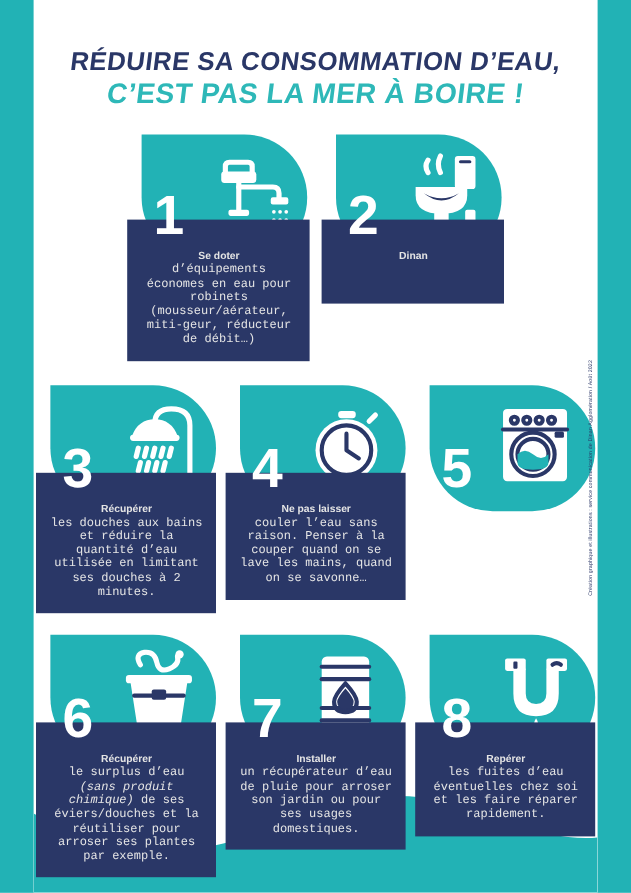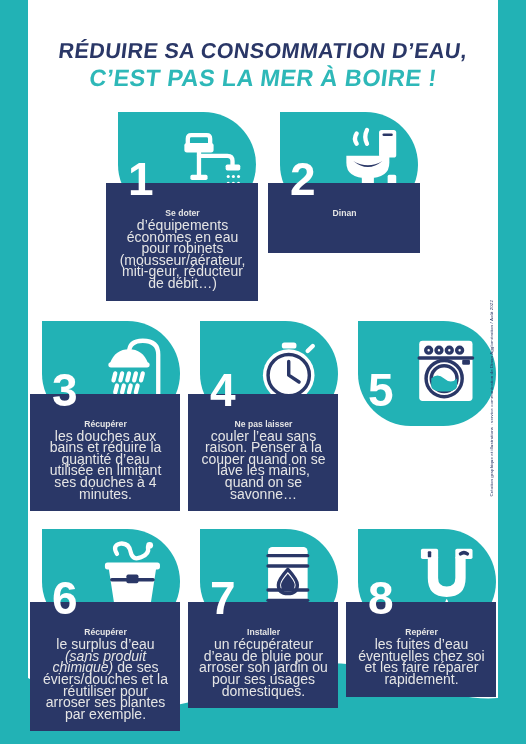--- a/index.html
+++ b/index.html
@@ -139,23 +139,24 @@
   }
   .card-title {
     display: block;
     font-weight: 800;
     font-size: 8.6px;
     line-height: 12px;
     margin-bottom: 1px;
   }
   .card-body {
     display: block;
-    font-size: 14px;
+    font-size: 10px;
     line-height: 11.6px;
     letter-spacing: 0.02px;
+    font-family: Liberation Mono, monospace;
   }
   .card-body i { font-style: italic; }
 
   
   #row-1 .card-text { margin-top: -34px; min-height: 70px; }
   #row-1 .card-number { top: 44px; }
 
   
   #credit {
     position: absolute;
@@ -282,21 +283,21 @@
                     <path d="M44 68 L42 76"></path>
                   <path d="M52 68 L50 76"></path>
                     <path d="M60 68 L58 76"></path>
                 </g>
               </svg>
             </div>
           </div>
           <div class="card-number">3</div>
           <div class="card-text">
             <span class="card-title">Récupérer</span>
-            <span class="card-body">les douches aux bains et réduire la quantité d’eau utilisée en limitant ses douches à 4 minutes.</span>
+            <span class="card-body">les douches aux bains et réduire la quantité d’eau utilisée en limitant ses douches à 2 minutes.</span>
           </div>
         </div>
 
         <div class="card">
           <div class="leaf">
             <div class="leaf-icon">
               <svg viewBox="0 0 100 100">
                 <circle class="ico-fill-white" cx="52" cy="56" r="30"></circle>
                 <circle class="ico-navy-stroke" cx="52" cy="56" r="24"></circle>
                 <path class="ico-navy-stroke" d="M52 40 L52 56 L64 64"></path>

